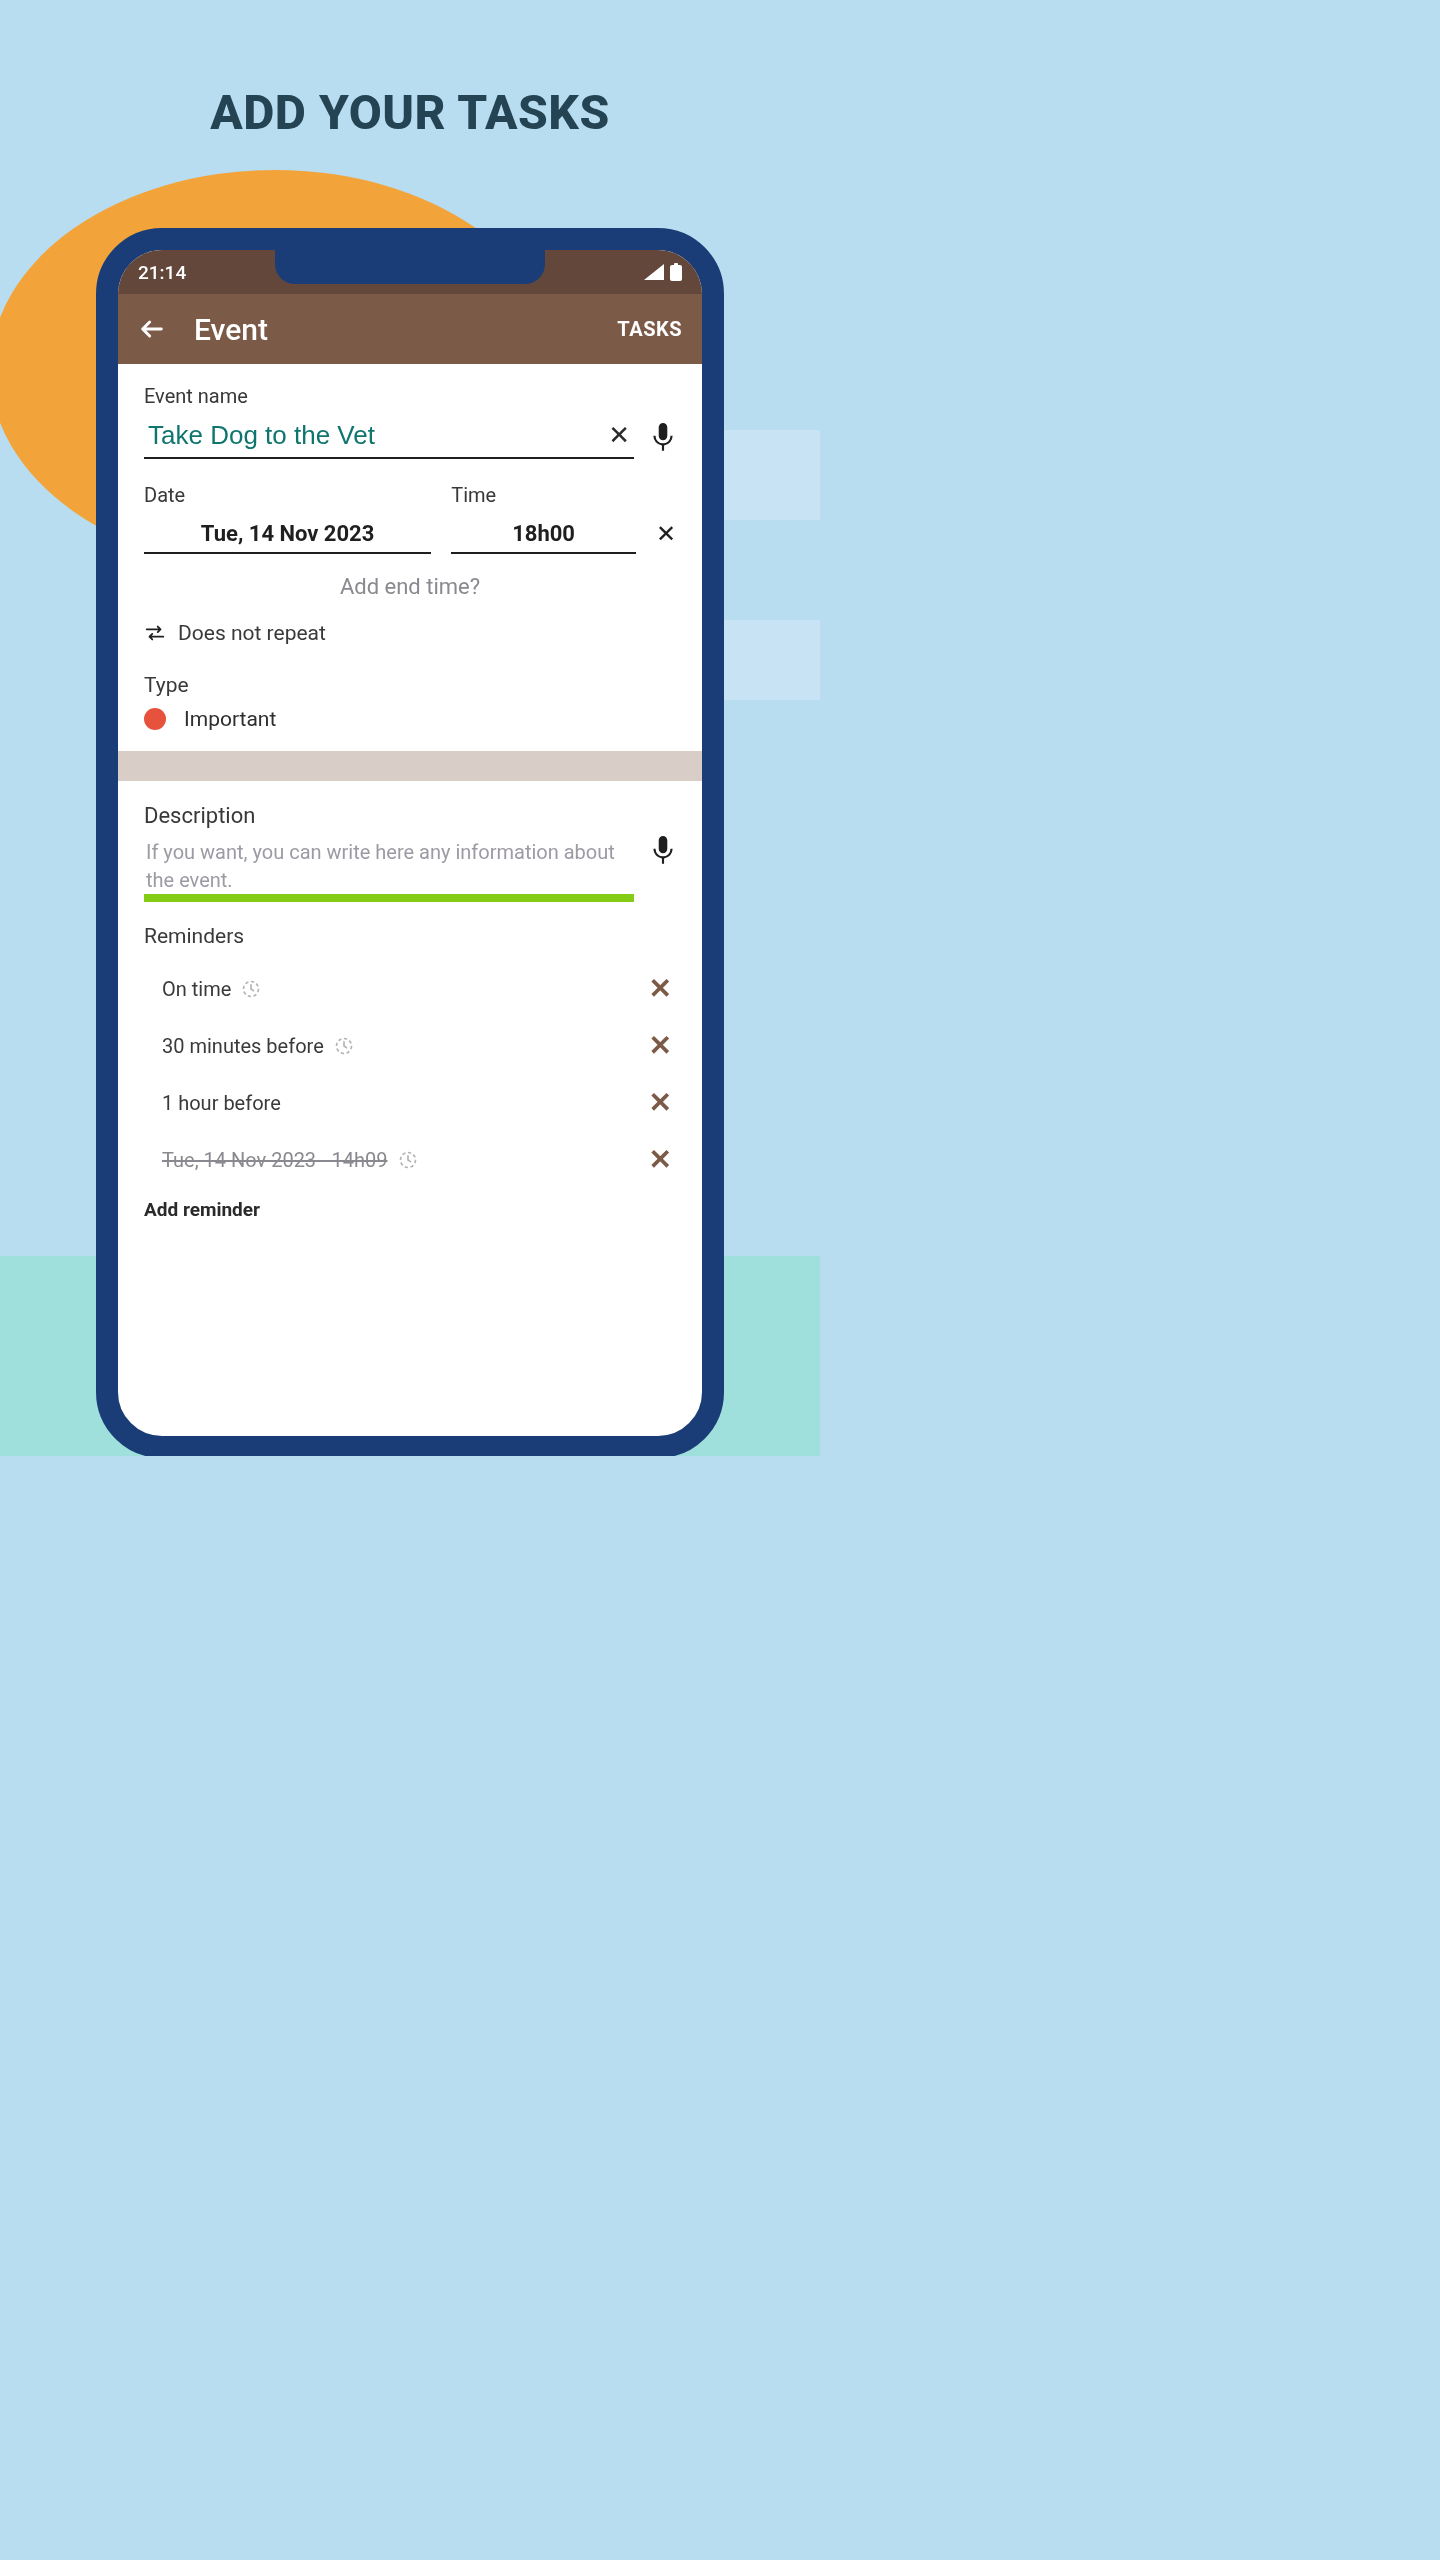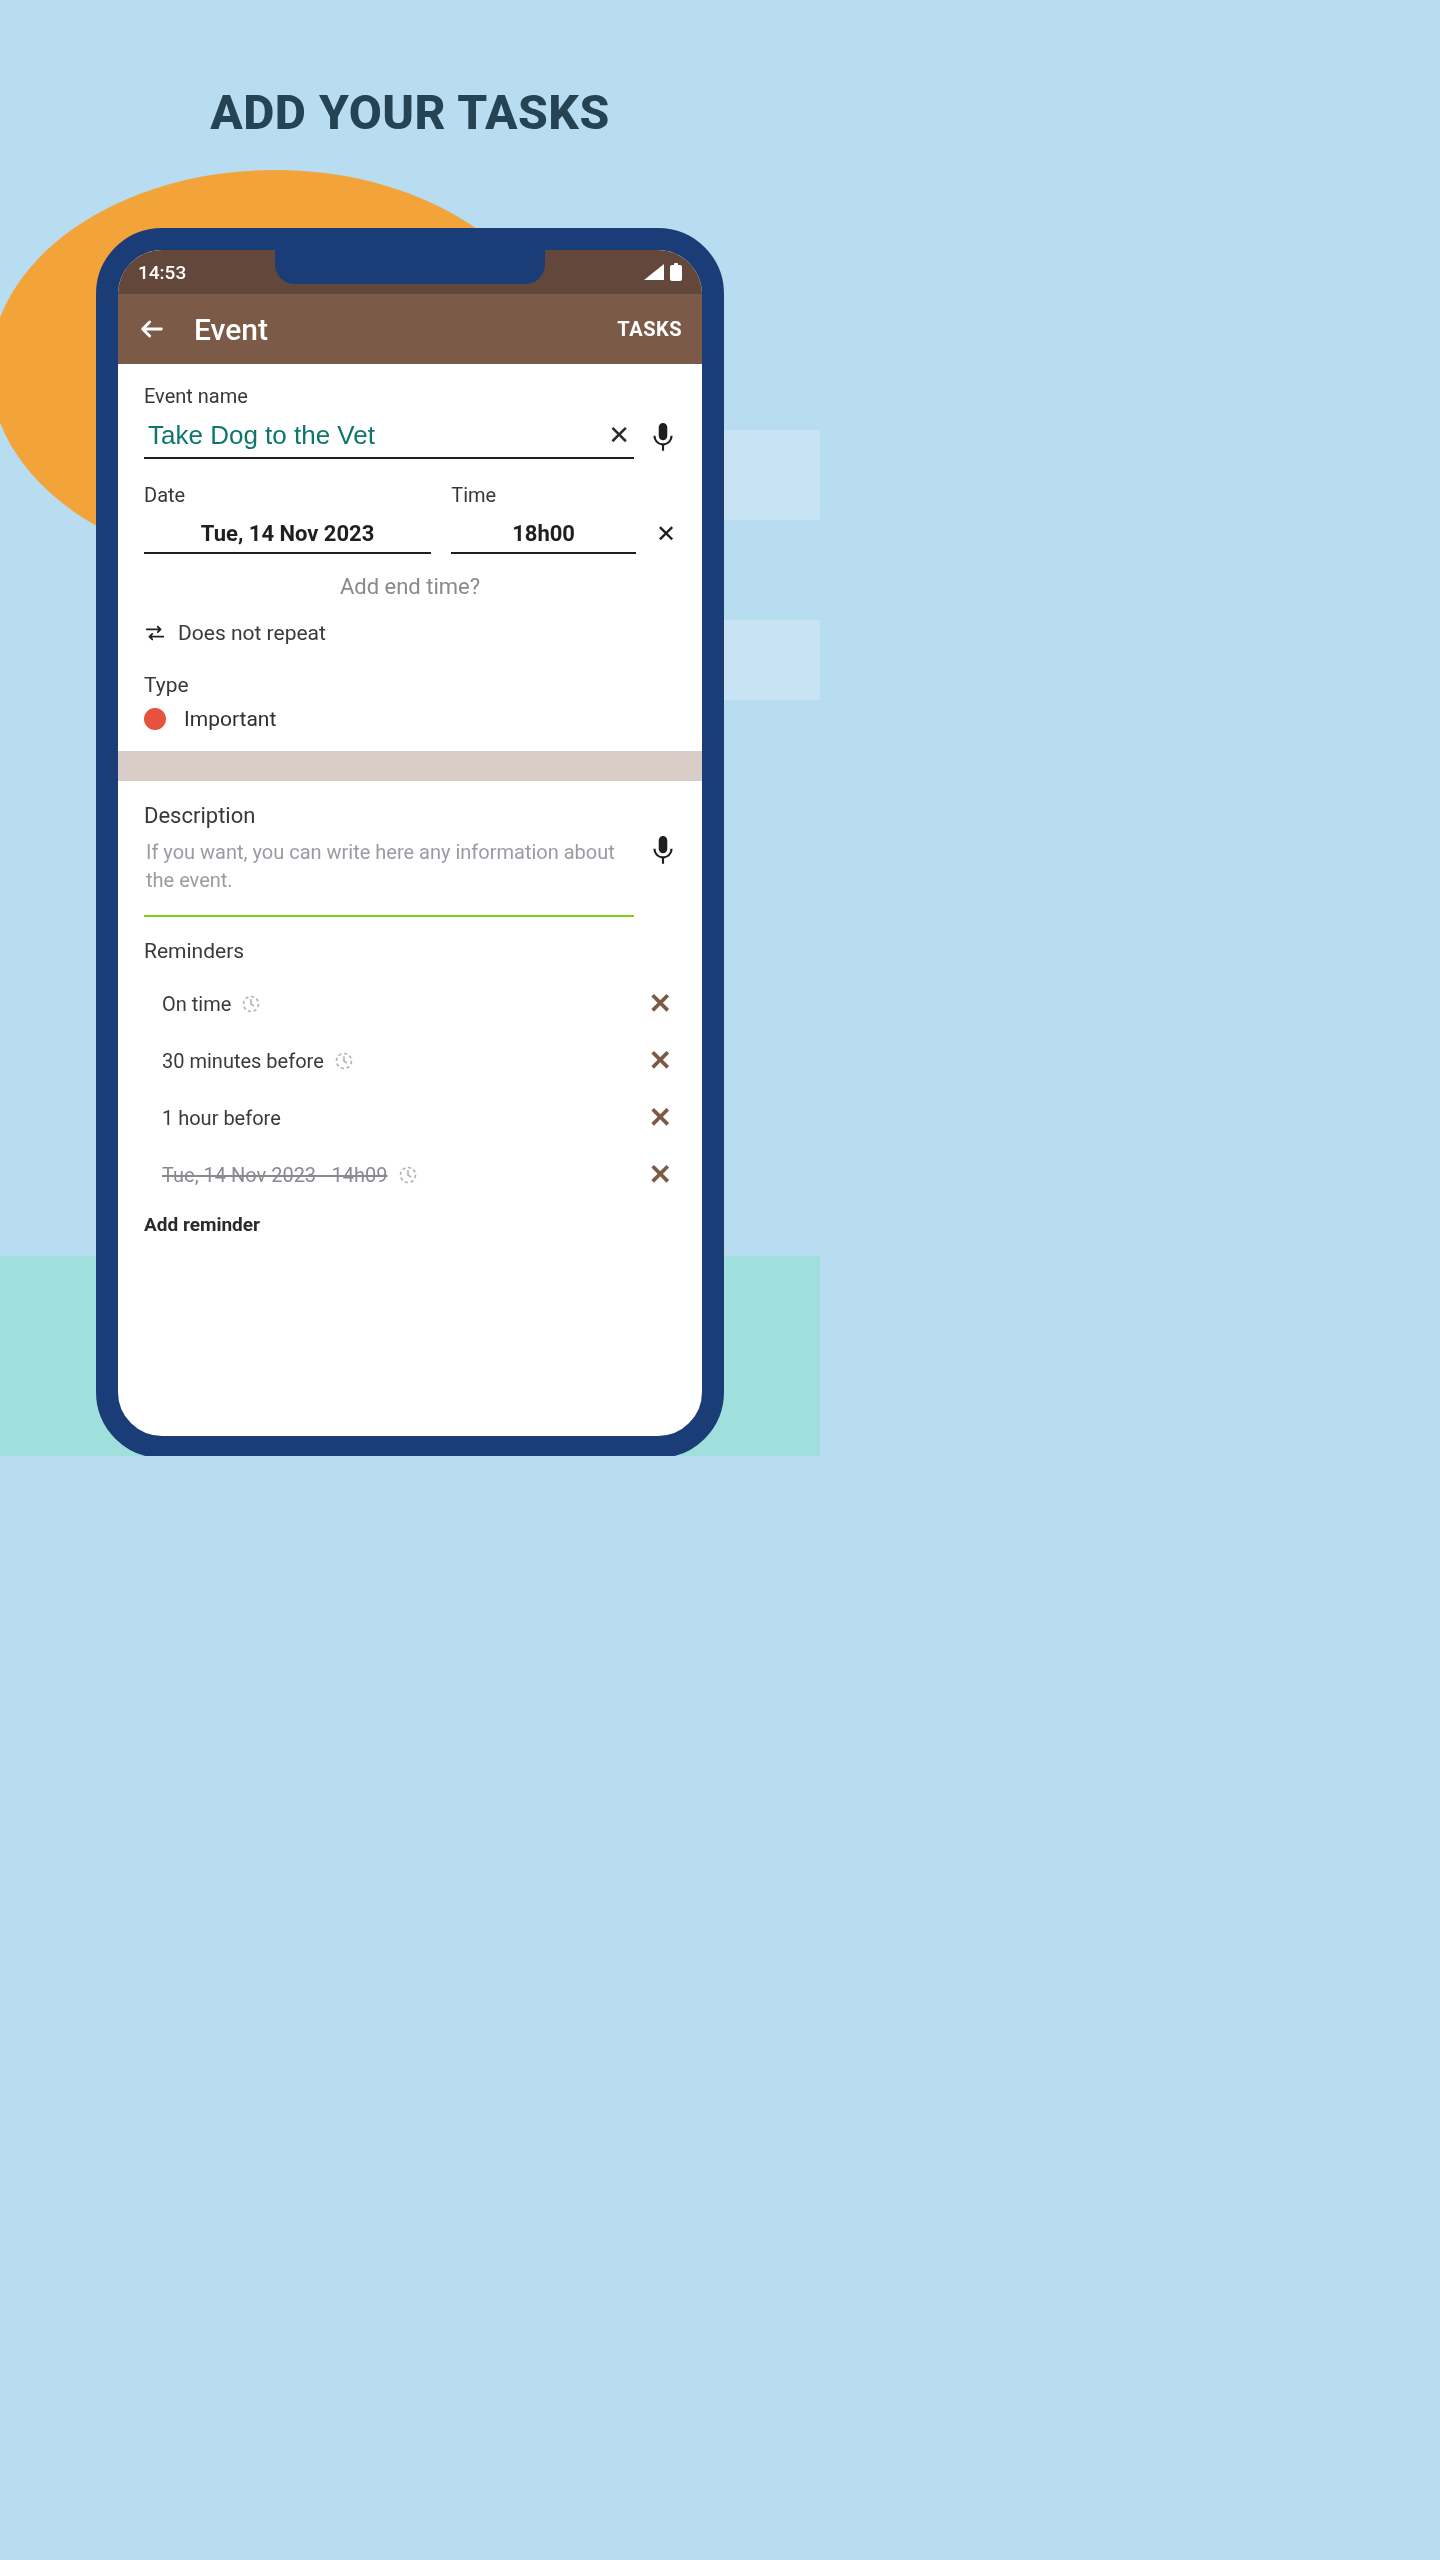--- a/index.html
+++ b/index.html
@@ -176,22 +176,22 @@
   .type-dot { width: 22px; height: 22px; border-radius: 50%; background: #e7523c; }
   .type-value { font-size: 21px; color: #2f2f2f; }
   .divider-strip { height: 30px; background: #d8cec7; margin: 0 -26px; }
   .desc-label { font-size: 22px; color: #383838; margin-top: 22px; margin-bottom: 8px; }
   .desc-row { display: flex; gap: 16px; align-items: flex-start; }
   .desc-input {
     flex: 1;
     font-size: 20px;
     color: #9d9aa3;
     border: none;
-    border-bottom: 2px solid #84cc16;
-    padding: 2px 2px 21px 2px;
+    border-bottom: 8px solid #84cc16;
+    padding: 2px 2px 0 2px;
     line-height: 1.4;
     min-height: 58px;
   }
   .reminders-label { font-size: 21px; color: #3a3a3a; margin-top: 22px; margin-bottom: 12px; }
   .reminder-row {
     display: flex;
     align-items: center;
     padding: 12px 0 12px 18px;
     font-size: 20px;
     color: #3a3a3a;
@@ -222,21 +222,21 @@
 <div class="bg-cloud1"></div>
 <div class="bg-cloud2"></div>
 <div class="bg-sea"></div>
 
 <div class="marketing-headline">ADD YOUR TASKS</div>
 
 <div class="phone">
   <div class="notch"></div>
 
   <div class="status-bar">
-    <span>14:53</span>
+    <span>21:14</span>
     <span class="status-right">
       <svg width="20" height="16" viewBox="0 0 20 16">
           <path fill="#fff" d="M0 16 L20 16 L20 0 Z"></path>
         </svg>
       <svg width="12" height="18" viewBox="0 0 12 18">
           <rect x="0" y="2" width="12" height="16" rx="2" fill="#fff"></rect>
           <rect x="4" y="0" width="4" height="3" rx="1" fill="#fff"></rect>
         </svg>
     </span>
   </div>

